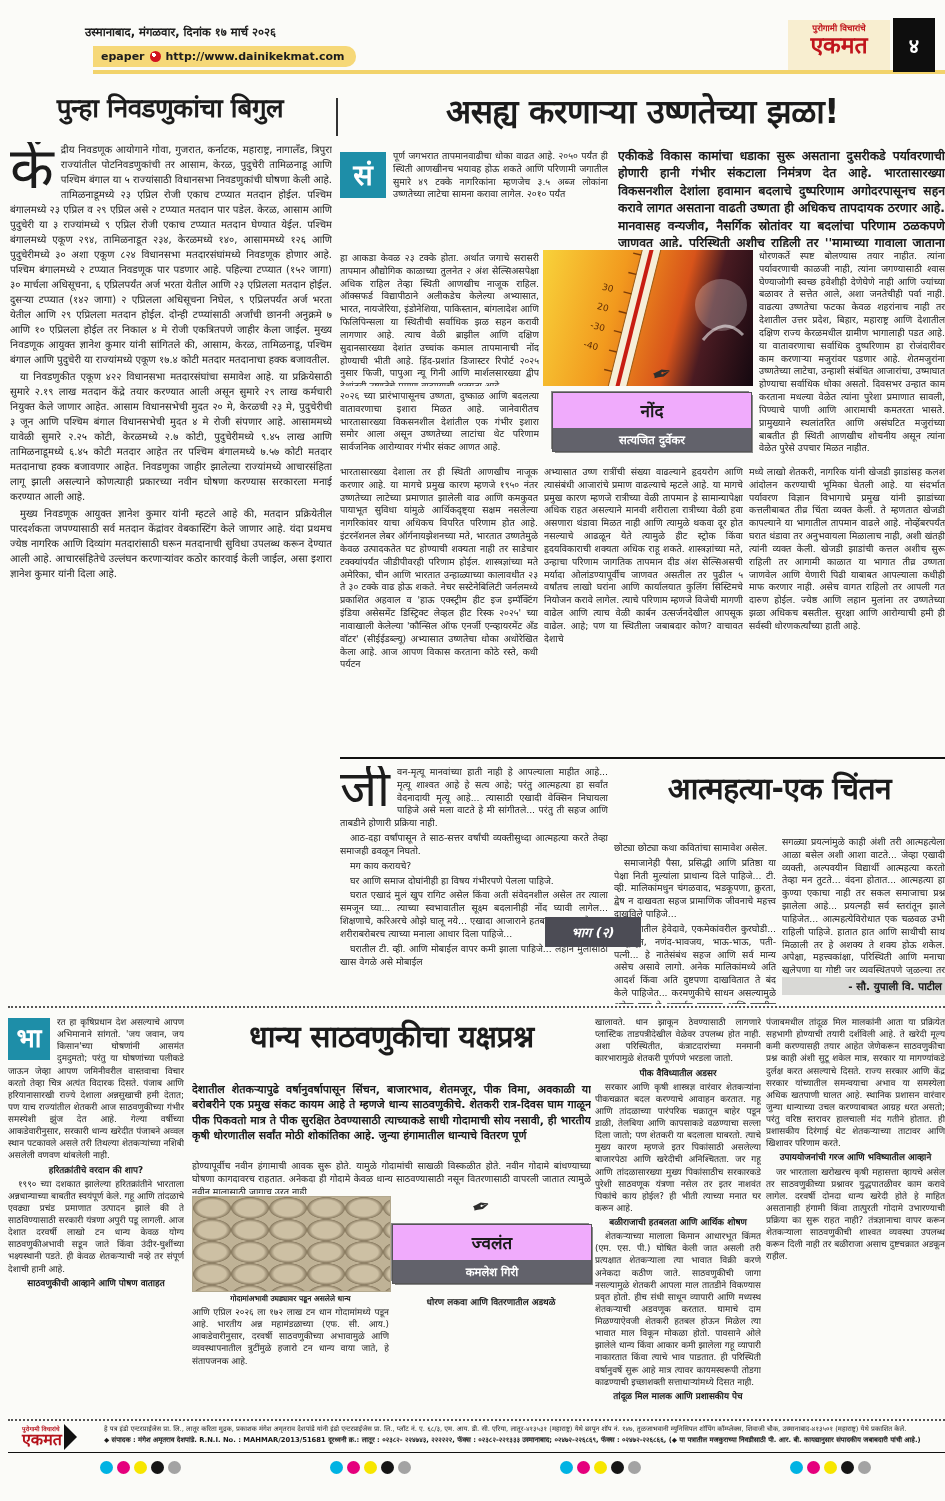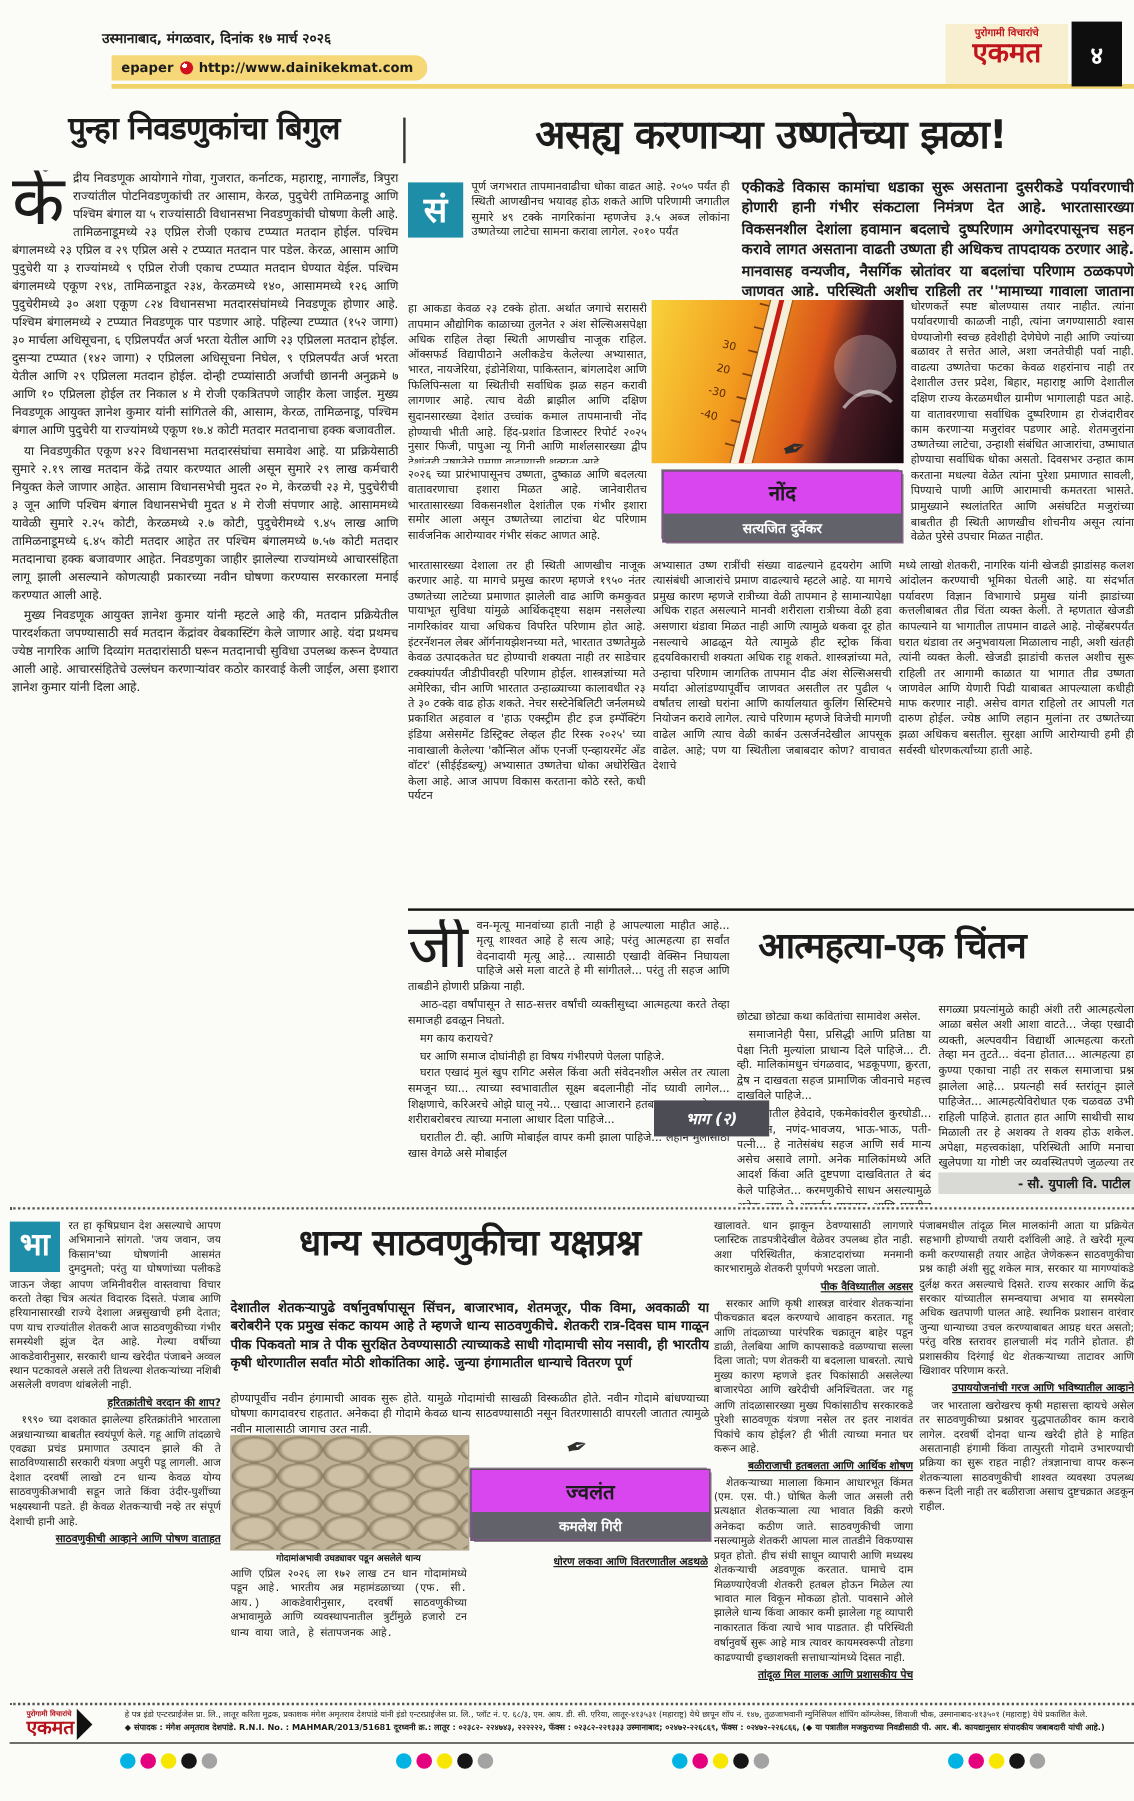--- a/index.html
+++ b/index.html
@@ -8,22 +8,22 @@
   .abs{position:absolute;}
   .txt{font-size:9.3px;line-height:1.38;text-align:justify;overflow:hidden;}
   .txt p{margin:0 0 2px;text-indent:10px;}
   .txt p.ni{text-indent:0;}
   .small{font-size:8.8px;}
   .headline{font-weight:700;text-align:center;line-height:1.1;letter-spacing:-.5px;}
   .dropcap-plain{float:left;font-size:57px;line-height:.82;padding:3px 7px 0 0;font-weight:400;}
   .dropcap-box{float:left;width:46px;height:46px;background:#1e8ea8;color:#fff;font-size:29px;
                font-weight:700;display:flex;align-items:center;justify-content:center;margin:2px 7px 2px 0;}
   .dropcap-box.sm{width:42px;height:42px;font-size:26px;}
-  .subhead{font-weight:700;text-align:right;text-indent:0 !important;margin:3px 0 2px;text-decoration:underline;}
-  .notebox{border:1px solid #555;background:#d946ef;text-align:center;box-shadow:-2px -2px 0 -1px #888, 2px 2px 0 -1px #888;}
+  .subhead{font-weight:700;text-align:center;text-indent:0 !important;margin:3px 0 2px;}
+  .notebox{border:1px solid #555;background:#f0abfc;text-align:center;box-shadow:-2px -2px 0 -1px #888, 2px 2px 0 -1px #888;}
   .notebox .nb-title{font-size:17px;font-weight:700;padding:6px 0 6px;}
   .notebox .nb-byline{background:#62626b;color:#fff;font-weight:700;font-size:11.5px;padding:4px 0;}
   .partbox{background:#4c4c55;color:#fff;font-weight:700;font-size:13px;
            display:flex;align-items:center;justify-content:center;}
   .quill{color:#2e2e2e;transform:rotate(-18deg);}
   .yellow-pill{background:#f6d878;display:flex;align-items:center;gap:5px;padding:0 12px 0 8px;
                height:21px;font-size:11px;font-weight:700;border-radius:0 10px 10px 0;}
   .globe{width:11px;height:11px;border-radius:50%;background:radial-gradient(circle at 35% 35%,#fff 0 2px,#d2121e 2px);display:inline-block;}
   .rule-y{background:#f2d36b;}
   .masthead{background:#f8eed0;text-align:center;}
@@ -135,21 +135,21 @@
 
   <div class="abs txt" style="left:340px;top:766px;width:268px;height:238px;">
     <p class="ni"><span class="dropcap-plain" style="font-size:50px;">जी</span><span>वन-मृत्यू मानवांच्या हाती नाही हे आपल्याला माहीत आहे... मृत्यू शाश्वत आहे हे सत्य आहे; परंतु आत्महत्या हा सर्वांत वेदनादायी मृत्यू आहे... त्यासाठी एखादी वेक्सिन निघायला पाहिजे असे मला वाटते हे मी सांगीतले... परंतु ती सहज आणि ताबडीने होणारी प्रक्रिया नाही.</span></p>
     <p>आठ-दहा वर्षांपासून ते साठ-सत्तर वर्षांची व्यक्तीसुध्दा आत्महत्या करते तेव्हा समाजही ढवळून निघतो.</p>
     <p>मग काय करायचे?</p>
     <p>घर आणि समाज दोघांनीही हा विषय गंभीरपणे पेलला पाहिजे.</p>
     <p>घरात एखादं मुलं खुप रागिट असेल किंवा अती संवेदनशील असेल तर त्याला समजून घ्या... त्याच्या स्वभावातील सूक्ष्म बदलानीही नोंद घ्यावी लागेल... शिक्षणाचे, करिअरचे ओझे घालू नये... एखादा आजाराने हतबल झाला असेल तर शरीराबरोबरच त्याच्या मनाला आधार दिला पाहिजे...</p>
     <p>घरातील टी. व्ही. आणि मोबाईल वापर कमी झाला पाहिजे... लहान मुलांसाठी खास वेगळे असे मोबाईल</p>
   </div>
 
-  <div class="abs headline" style="left:578px;top:772px;width:331px;font-size:30px;">आत्महत्या-एक चिंतन</div>
+  <div class="abs headline" style="left:614px;top:772px;width:331px;font-size:30px;">आत्महत्या-एक चिंतन</div>
 
   <div class="abs txt" style="left:614px;top:842px;width:162px;height:162px;">
     <p class="ni">छोट्या छोट्या कथा कवितांचा सामावेश असेल.</p>
     <p>समाजानेही पैसा, प्रसिद्धी आणि प्रतिष्ठा या पेक्षा निती मुल्यांला प्राधान्य दिले पाहिजे... टी. व्ही. मालिकांमधुन चंगळवाद, भडकूपणा, क्रुरता, द्वेष न दाखवता सहज प्रामाणिक जीवनाचे महत्त्व दाखविले पाहिजे...</p>
     <p>कुटुंबातील हेवेदावे, एकमेकांवरील कुरघोडी... सासू-सून, नणंद-भावजय, भाऊ-भाऊ, पती-पत्नी... हे नातेसंबंध सहज आणि सर्व मान्य असेच असावे लागो. अनेक मालिकांमध्ये अति आदर्श किंवा अति दुष्टपणा दाखवितात ते बंद केले पाहिजेत... करमणुकीचे साधन असल्यामुळे अनेक जण ते आवर्जून पाहतात आणि घरातील शांतता भग्न होण्याचे चान्सेस वाढतात.</p>
 
   </div>
 
   <div class="abs partbox" style="left:545px;top:917px;width:96px;height:30px;font-style:italic;">भाग (२)</div>
 
@@ -173,21 +173,21 @@
 
   <div class="abs photo-grain" style="left:192px;top:1196px;width:197px;height:94px;"></div>
   <div class="abs caption" style="left:192px;top:1293px;width:197px;">गोदामांअभावी उघड्यावर पडून असलेले धान्य</div>
 
   <div class="abs quill" style="left:472px;top:1194px;font-size:22px;">✒</div>
   <div class="abs notebox" style="left:392px;top:1224px;width:198px;">
     <div class="nb-title">ज्वलंत</div>
     <div class="nb-byline">कमलेश गिरी</div>
   </div>
 
-  <div class="abs txt small" style="left:192px;top:1306px;width:197px;height:108px;font-family:Liberation Mono, monospace;">आणि एप्रिल २०२६ ला १७२ लाख टन धान गोदामांमध्ये पडून आहे. भारतीय अन्न महामंडळाच्या (एफ. सी. आय.) आकडेवारीनुसार, दरवर्षी साठवणुकीच्या अभावामुळे आणि व्यवस्थापनातील त्रुटींमुळे हजारो टन धान्य वाया जाते, हे संतापजनक आहे.</div>
+  <div class="abs txt small" style="left:192px;top:1306px;width:197px;height:108px;">आणि एप्रिल २०२६ ला १७२ लाख टन धान गोदामांमध्ये पडून आहे. भारतीय अन्न महामंडळाच्या (एफ. सी. आय.) आकडेवारीनुसार, दरवर्षी साठवणुकीच्या अभावामुळे आणि व्यवस्थापनातील त्रुटींमुळे हजारो टन धान्य वाया जाते, हे संतापजनक आहे.</div>
 
   <div class="abs txt small" style="left:392px;top:1296px;width:198px;height:118px;">
     <p class="subhead">धोरण लकवा आणि वितरणातील अडथळे</p>
   </div>
 
   <div class="abs txt small" style="left:595px;top:1016px;width:166px;height:398px;">
     <p class="ni">खालावते. धान झाकून ठेवण्यासाठी लागणारे प्लास्टिक ताडपत्रीदेखील वेळेवर उपलब्ध होत नाही. अशा परिस्थितीत, कंत्राटदारांच्या मनमानी कारभारामुळे शेतकरी पूर्णपणे भरडला जातो.</p>
     <p class="subhead">पीक वैविध्यातील अडसर</p>
     <p>सरकार आणि कृषी शास्त्रज्ञ वारंवार शेतकऱ्यांना पीकचक्रात बदल करण्याचे आवाहन करतात. गहू आणि तांदळाच्या पारंपरिक चक्रातून बाहेर पडून डाळी, तेलबिया आणि कापसाकडे वळण्याचा सल्ला दिला जातो; पण शेतकरी या बदलाला घाबरतो. त्याचे मुख्य कारण म्हणजे इतर पिकांसाठी असलेल्या बाजारपेठा आणि खरेदीची अनिश्चितता. जर गहू आणि तांदळासारख्या मुख्य पिकांसाठीच सरकारकडे पुरेशी साठवणूक यंत्रणा नसेल तर इतर नाशवंत पिकांचे काय होईल? ही भीती त्याच्या मनात घर करून आहे.</p>
     <p class="subhead">बळीराजाची हतबलता आणि आर्थिक शोषण</p>

